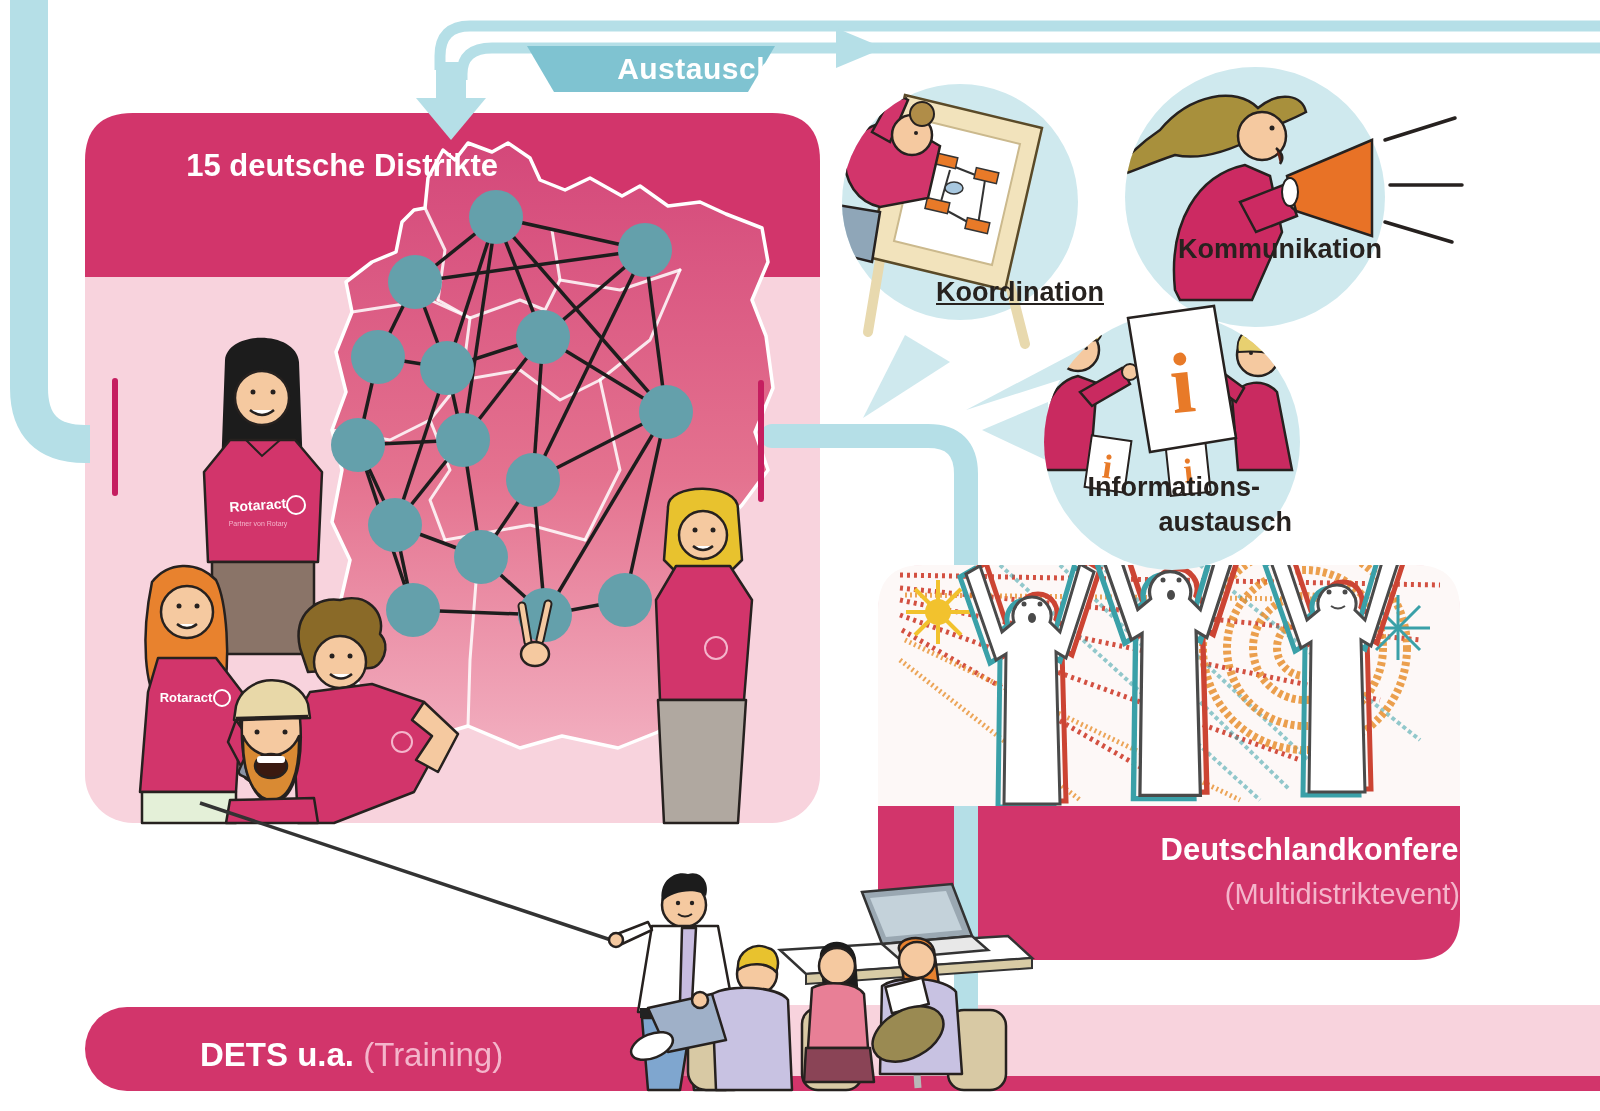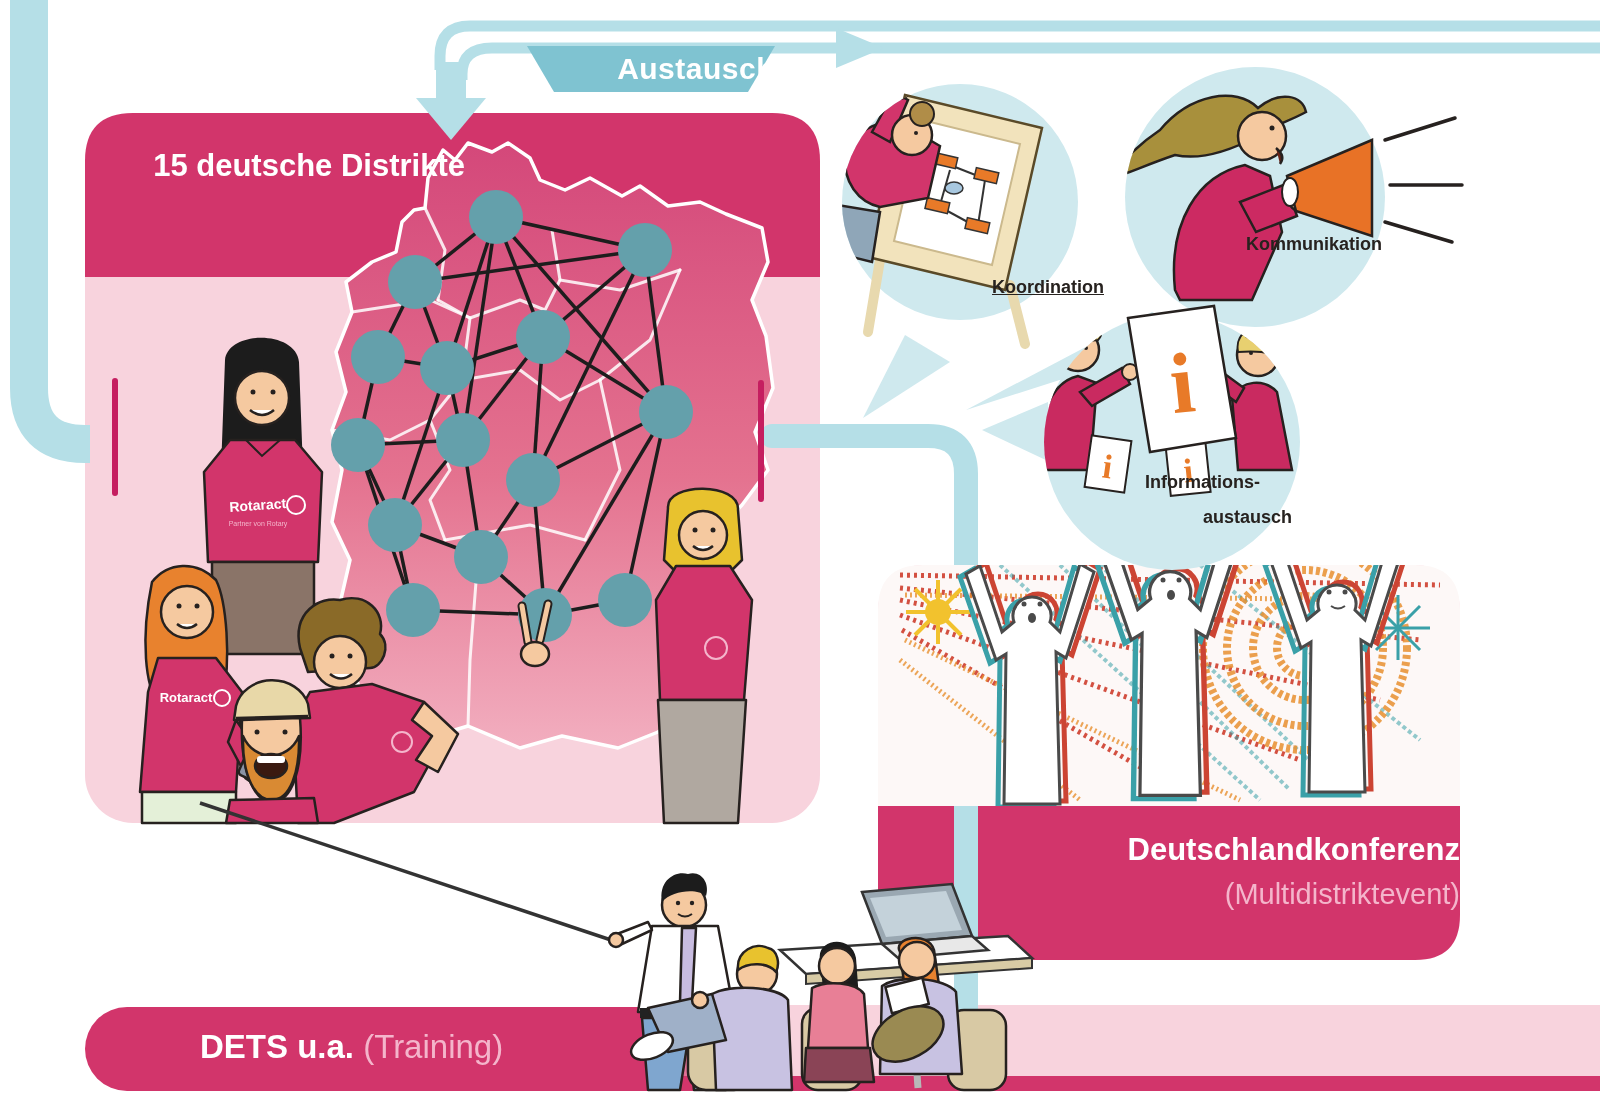--- a/index.html
+++ b/index.html
@@ -1,24 +1,24 @@
 <!DOCTYPE html>
 <html><head>
 <meta charset="utf-8">
 <style>
   html,body{margin:0;padding:0;background:#ffffff;}
   #canvas{position:relative;width:1600px;height:1111px;overflow:hidden;background:#ffffff;
           font-family:"Liberation Sans", sans-serif;}
   #canvas svg.layer{position:absolute;left:0;top:0;}
   .lbl{position:absolute;text-align:right;line-height:1.15;pointer-events:none;}
-  .ttl{color:#ffffff;font-weight:bold;font-size:31px;}
+  .ttl{color:#ffffff;font-weight:bold;font-size:31px;padding-left:33px;}
   .sub{color:#f4b5cb;font-weight:normal;font-size:29px;}
-  .bubble-lbl{color:#27221f;font-weight:bold;font-size:18px;}
+  .bubble-lbl{color:#27221f;font-weight:bold;font-size:27px;}
   .flow-lbl{color:#ffffff;font-weight:bold;font-size:30px;letter-spacing:0.5px;}
-  .dets{color:#ffffff;font-weight:bold;font-size:33px;text-align:left;}
+  .dets{color:#ffffff;font-weight:bold;font-size:33px;text-align:left;margin-top:8px;}
   .dets .pale{color:#f4b5cb;font-weight:normal;}
   
   .csil-main{fill:#ffffff;stroke:#4a4a4a;stroke-width:3;}
   .cray{fill:none;}
   
   .mapline{stroke:#ffffff;stroke-width:3;fill:none;opacity:.85;stroke-linecap:round;stroke-linejoin:round;}
   .edge{stroke:#1d1d1d;stroke-width:3.5;}
   .outl{stroke:#26211f;stroke-width:2.5;stroke-linejoin:round;stroke-linecap:round;}
 </style>
 </head>

